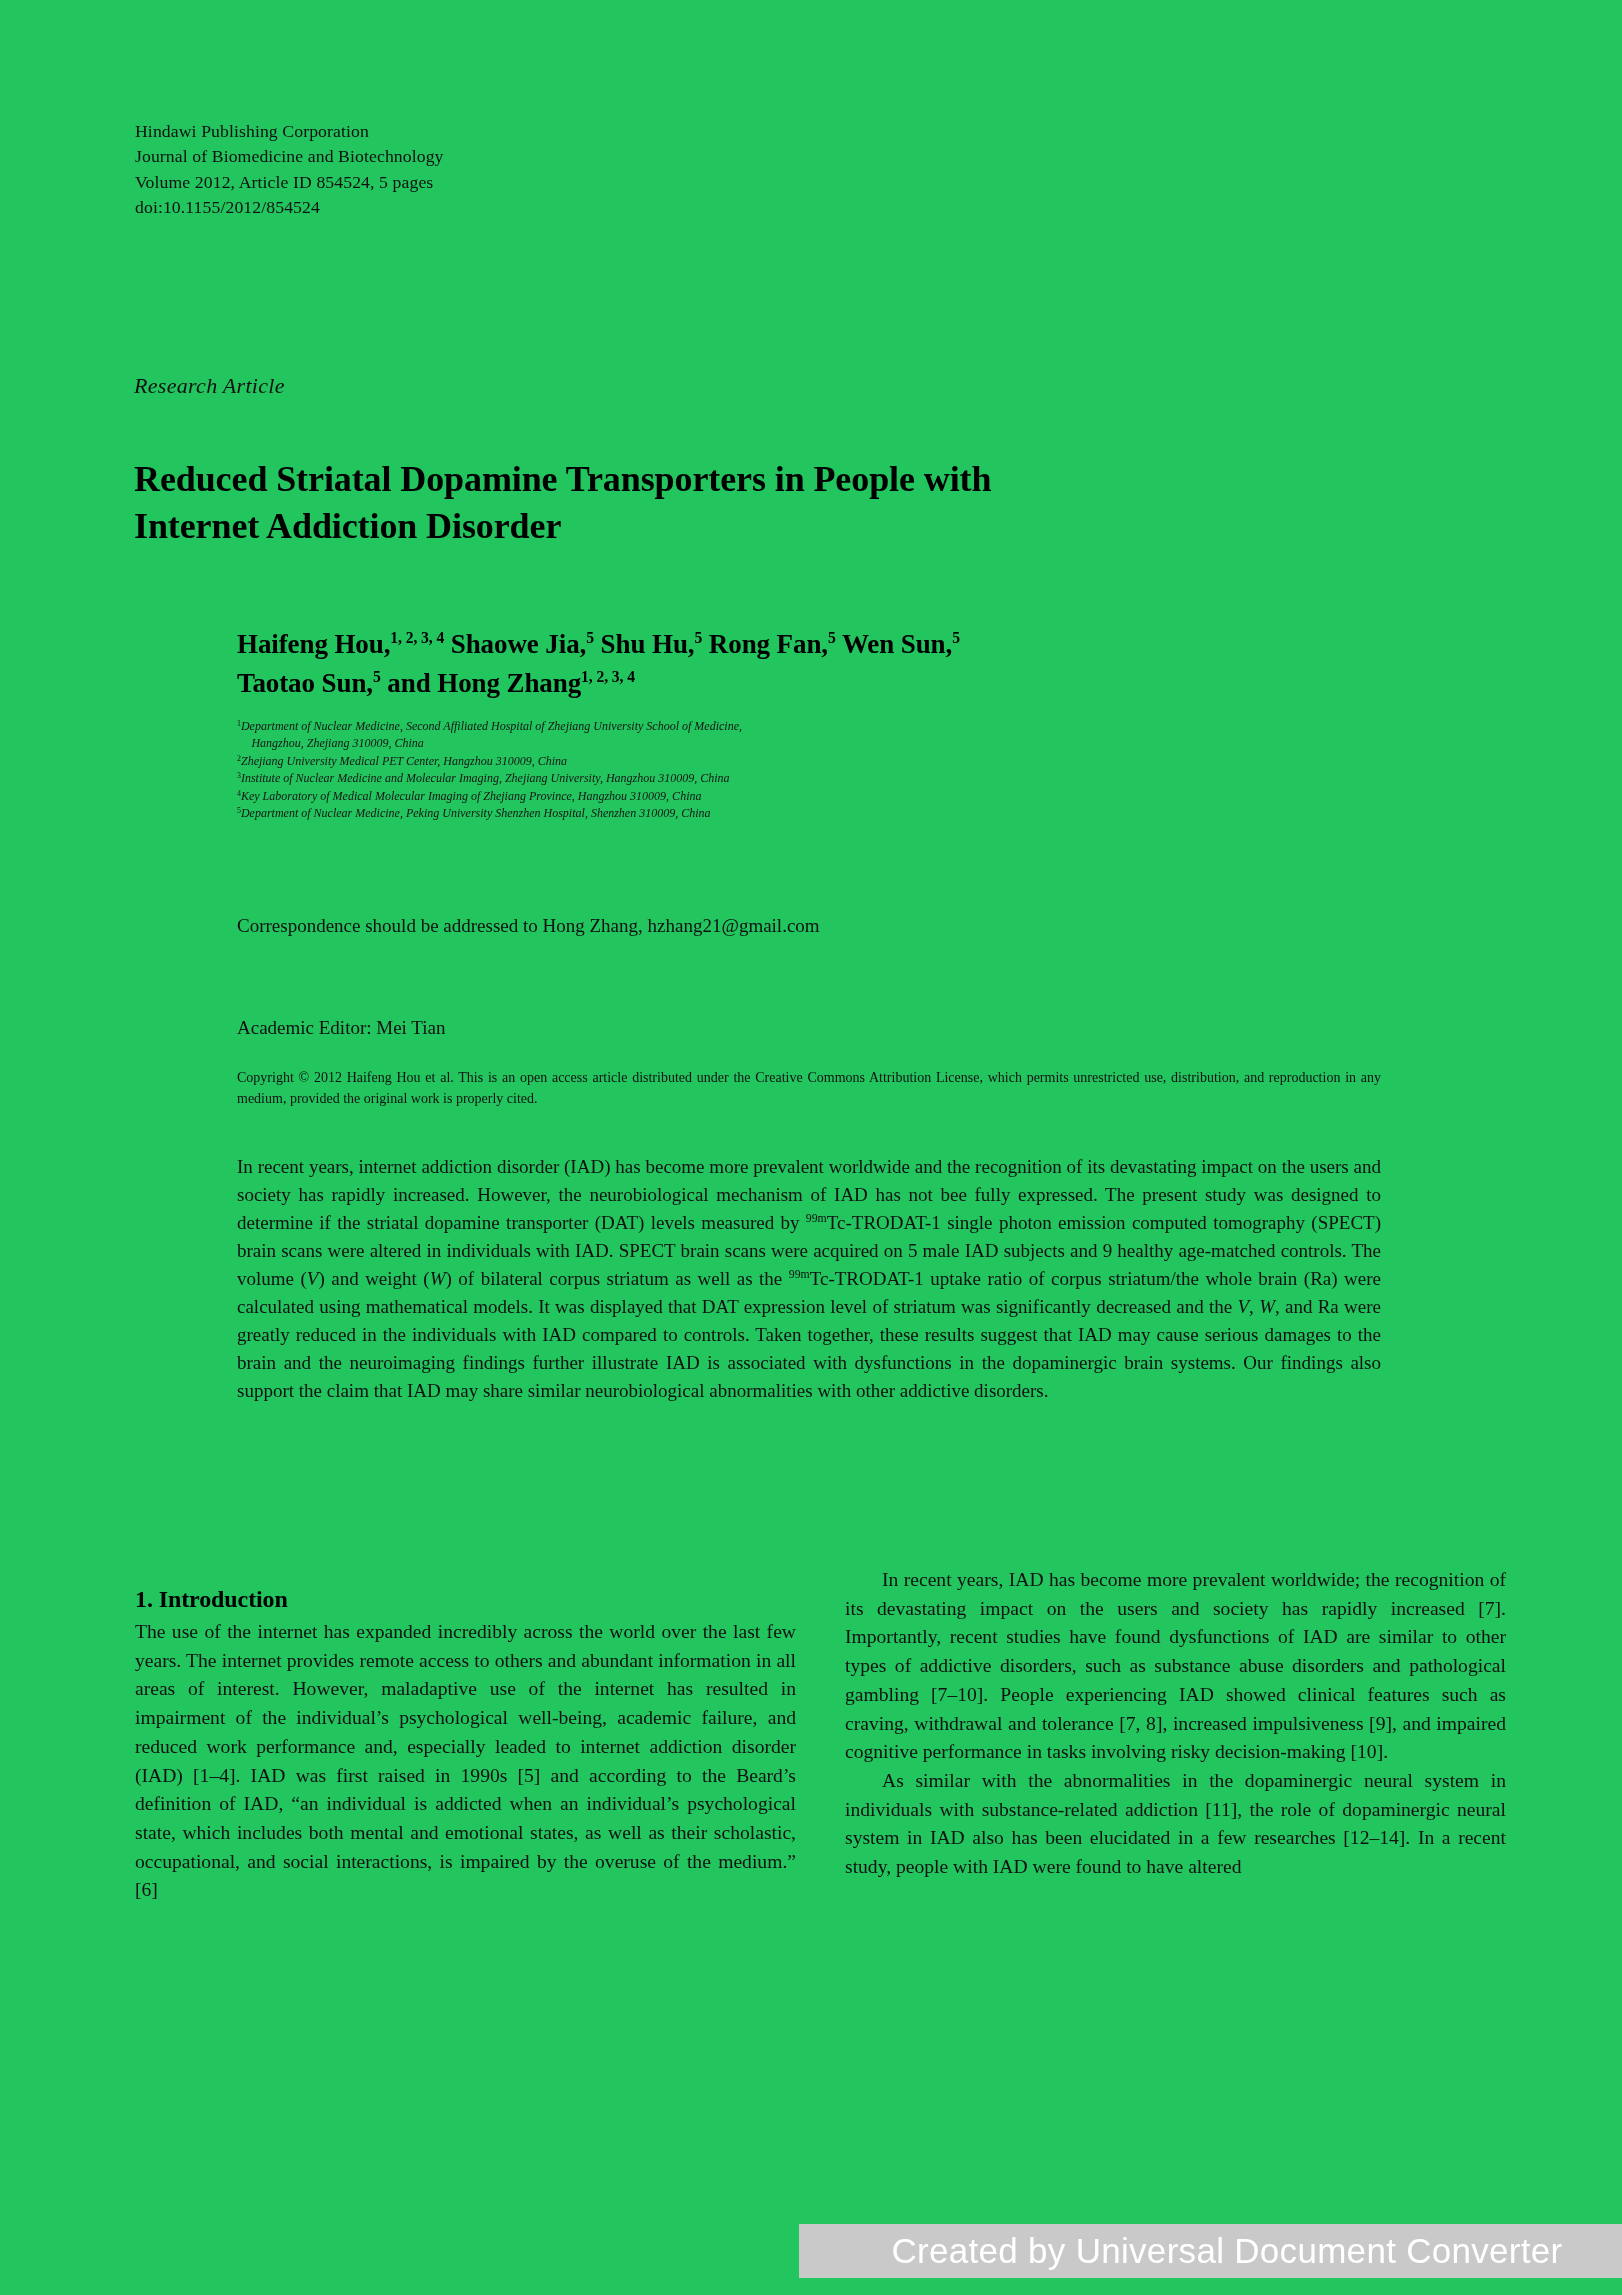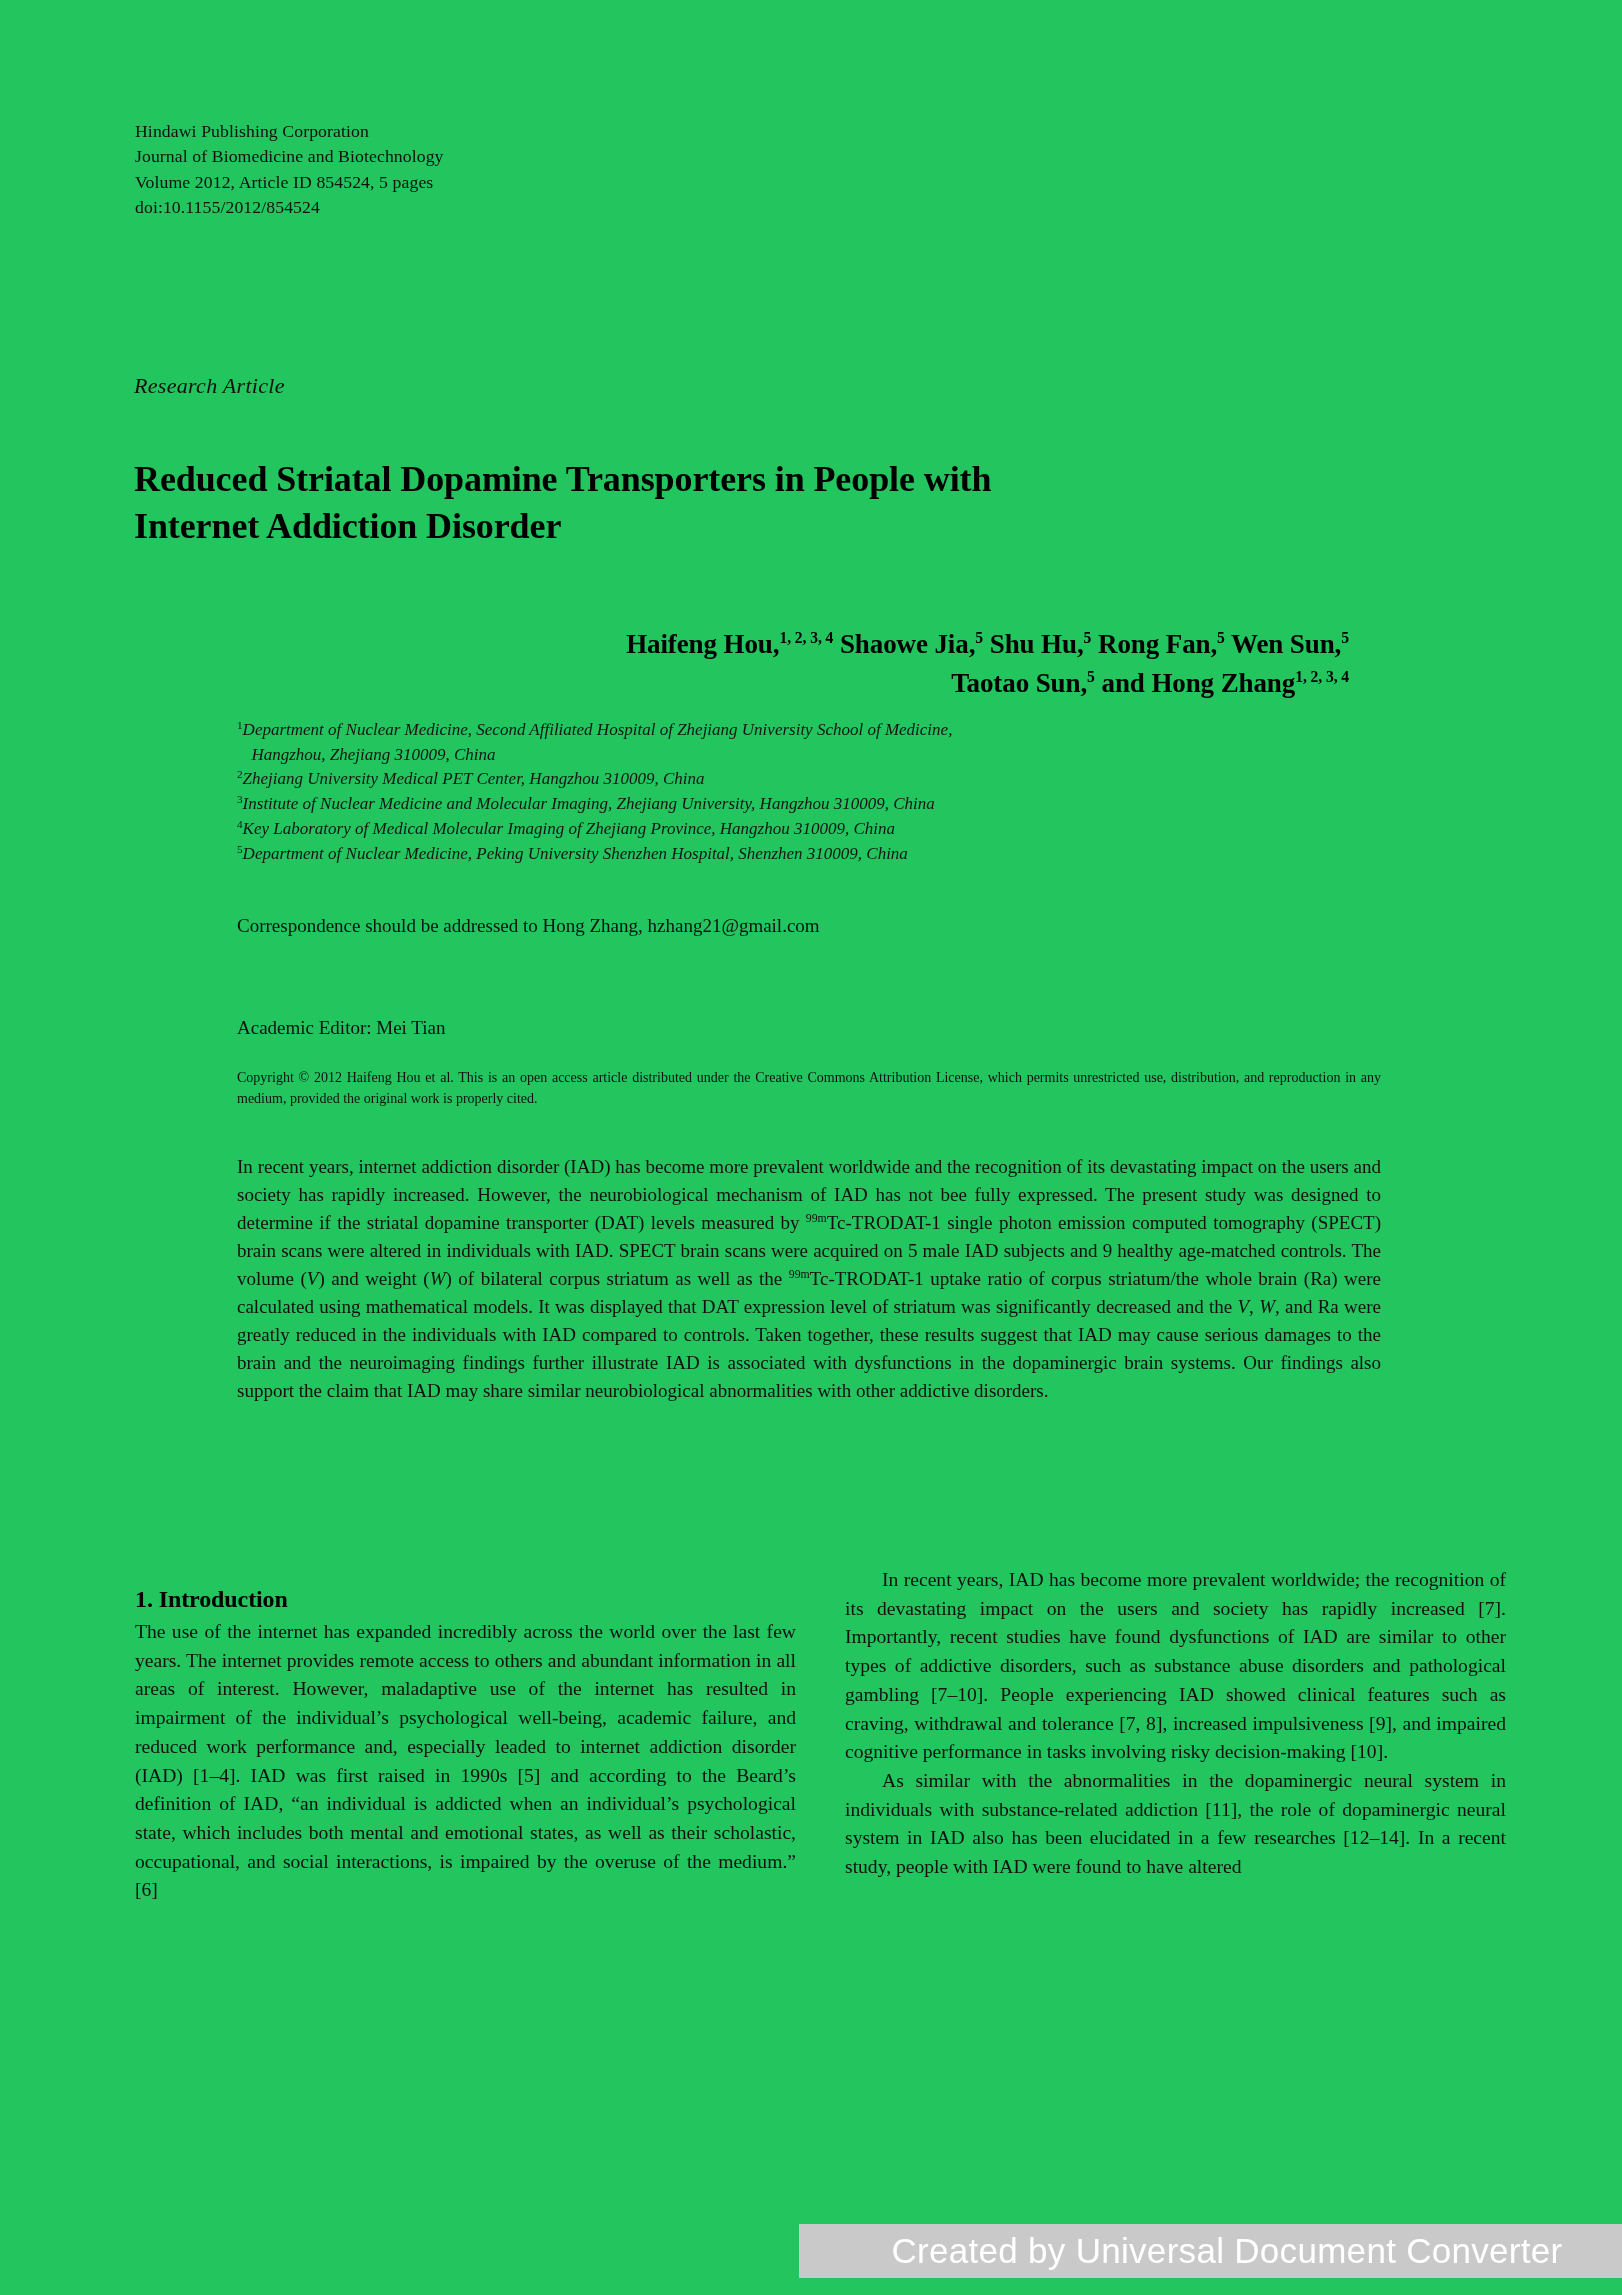--- a/index.html
+++ b/index.html
@@ -58,32 +58,31 @@
   
   .authors {
     position: absolute;
     left: 237px;
     top: 625px;
     width: 1112px;
     font-size: 27px;
     font-weight: bold;
     line-height: 1.43;
     letter-spacing: -0.1px;
-    text-align: right;
   }
   .authors .line { display: block; }
   sup { font-size: 0.58em; vertical-align: 0.62em; line-height: 0; font-weight: inherit; }
 
   
   .affiliations {
     position: absolute;
     left: 237px;
     top: 718px;
     width: 1139px;
-    font-size: 17px;
+    font-size: 12px;
     font-style: italic;
     line-height: 1.455;
     color: #151515;
   }
   .affiliations .aff { display: block; text-indent: 0; }
   .affiliations .aff .cont { display: block; padding-left: 14.4px; }
   .affiliations sup { font-style: normal; font-size: 0.66em; vertical-align: 0.55em; }
 
   
   .meta-line {

